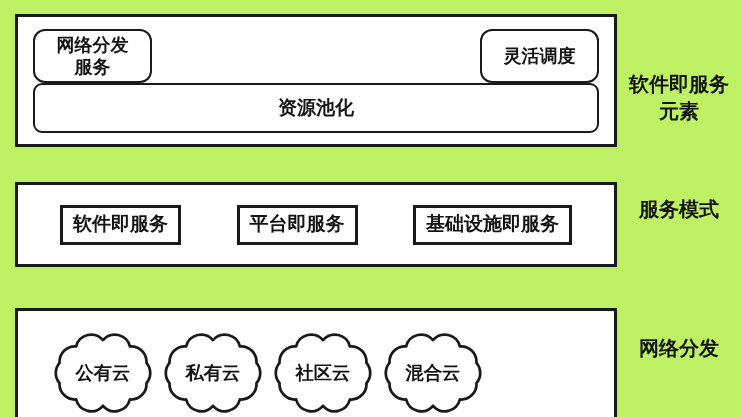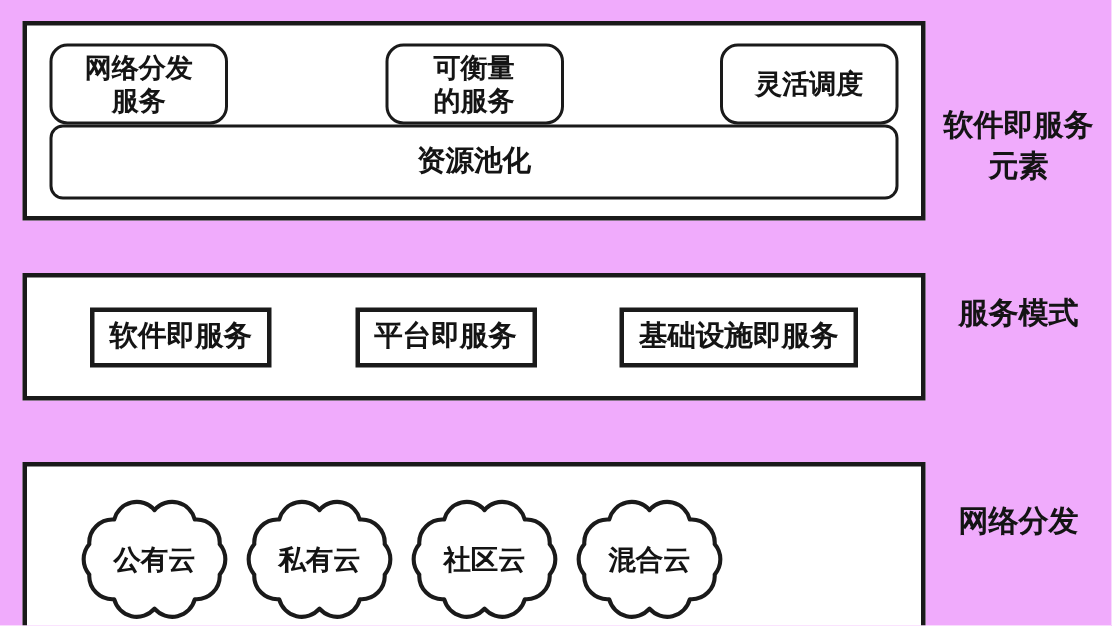--- a/index.html
+++ b/index.html
@@ -11,21 +11,21 @@
     width: 741px;
     height: 417px;
     font-family: "Liberation Serif", "DejaVu Serif", serif;
     font-weight: 700;
     color: #141414;
   }
   .canvas {
     position: relative;
     width: 741px;
     height: 417px;
-    background: #f0abfc;
+    background: #bef264;
     overflow: hidden;
   }
   .sec {
     position: absolute;
     left: 15px;
     width: 602px;
     border: 3px solid #1a1a1a;
     background: #ffffff;
     box-sizing: border-box;
   }
@@ -120,22 +120,20 @@
 </style>
 </head>
 <body>
 
 <div class="canvas">
 
   <div class="sec sec1">
     <div class="pill-row">
       <div class="pill">网络分发
 服务</div>
-      <div class="pill">可衡量
-的服务</div>
       <div class="pill">灵活调度</div>
     </div>
     <div class="pill pool">资源池化</div>
   </div>
   <div class="side-label label1">软件即服务
 元素</div>
 
   <div class="sec sec2">
     <div class="rect">软件即服务</div>
     <div class="rect">平台即服务</div>

